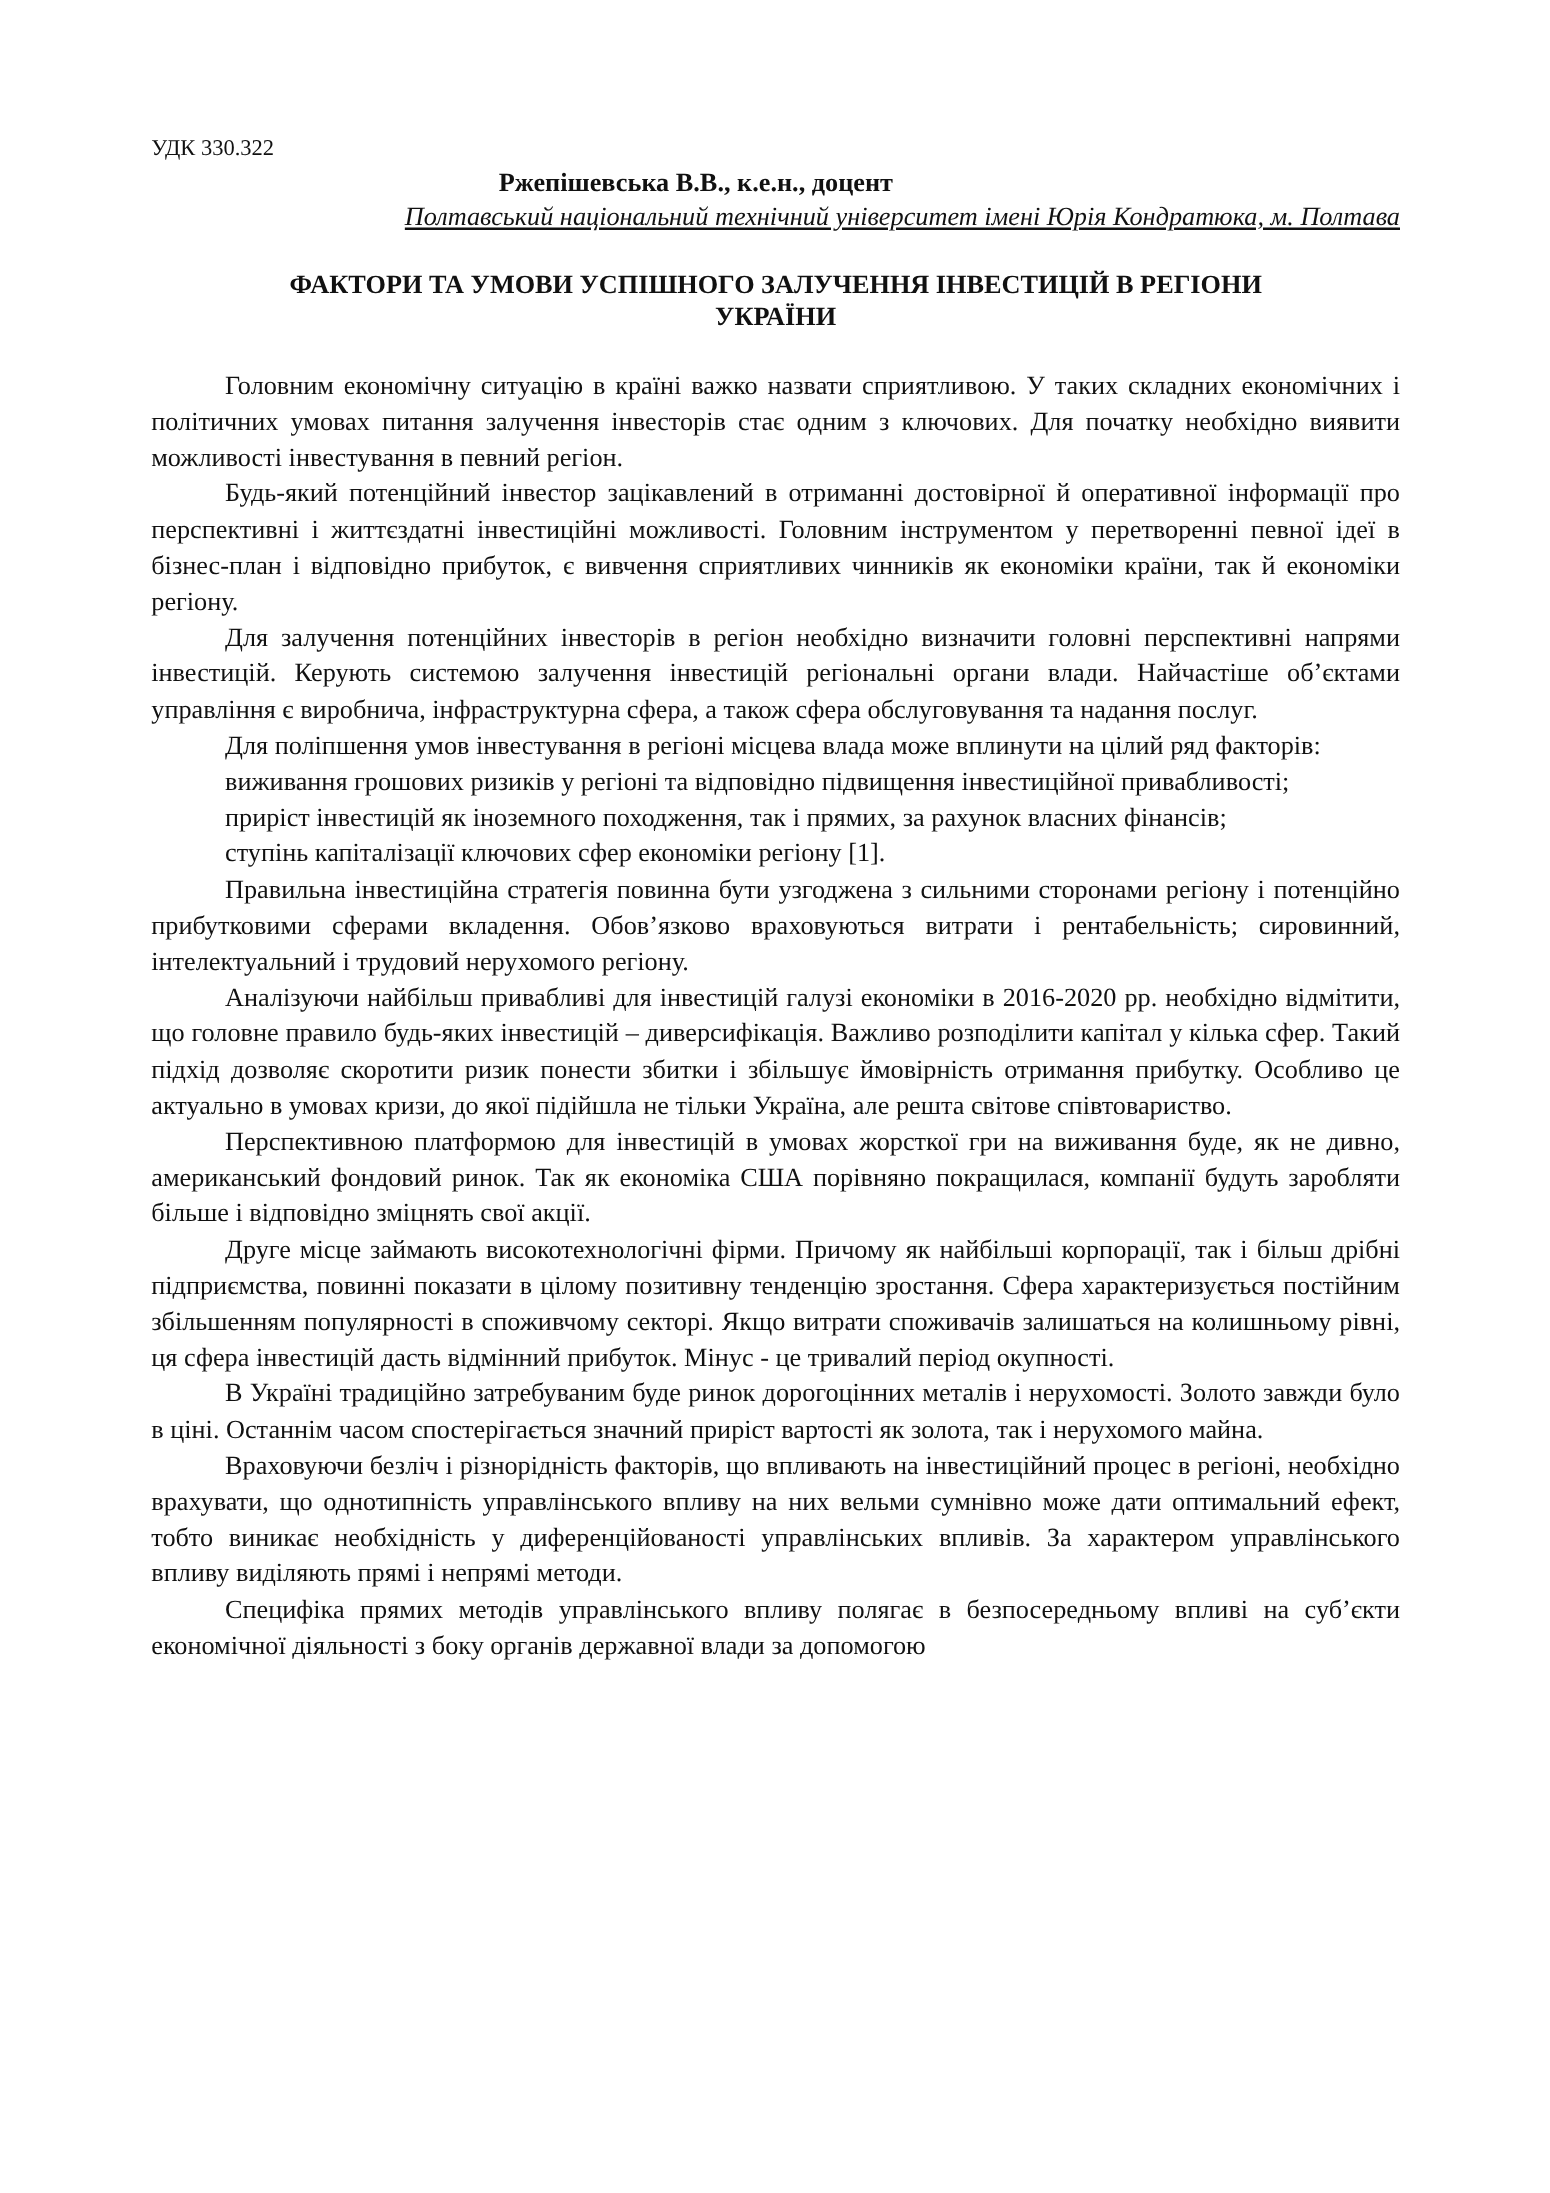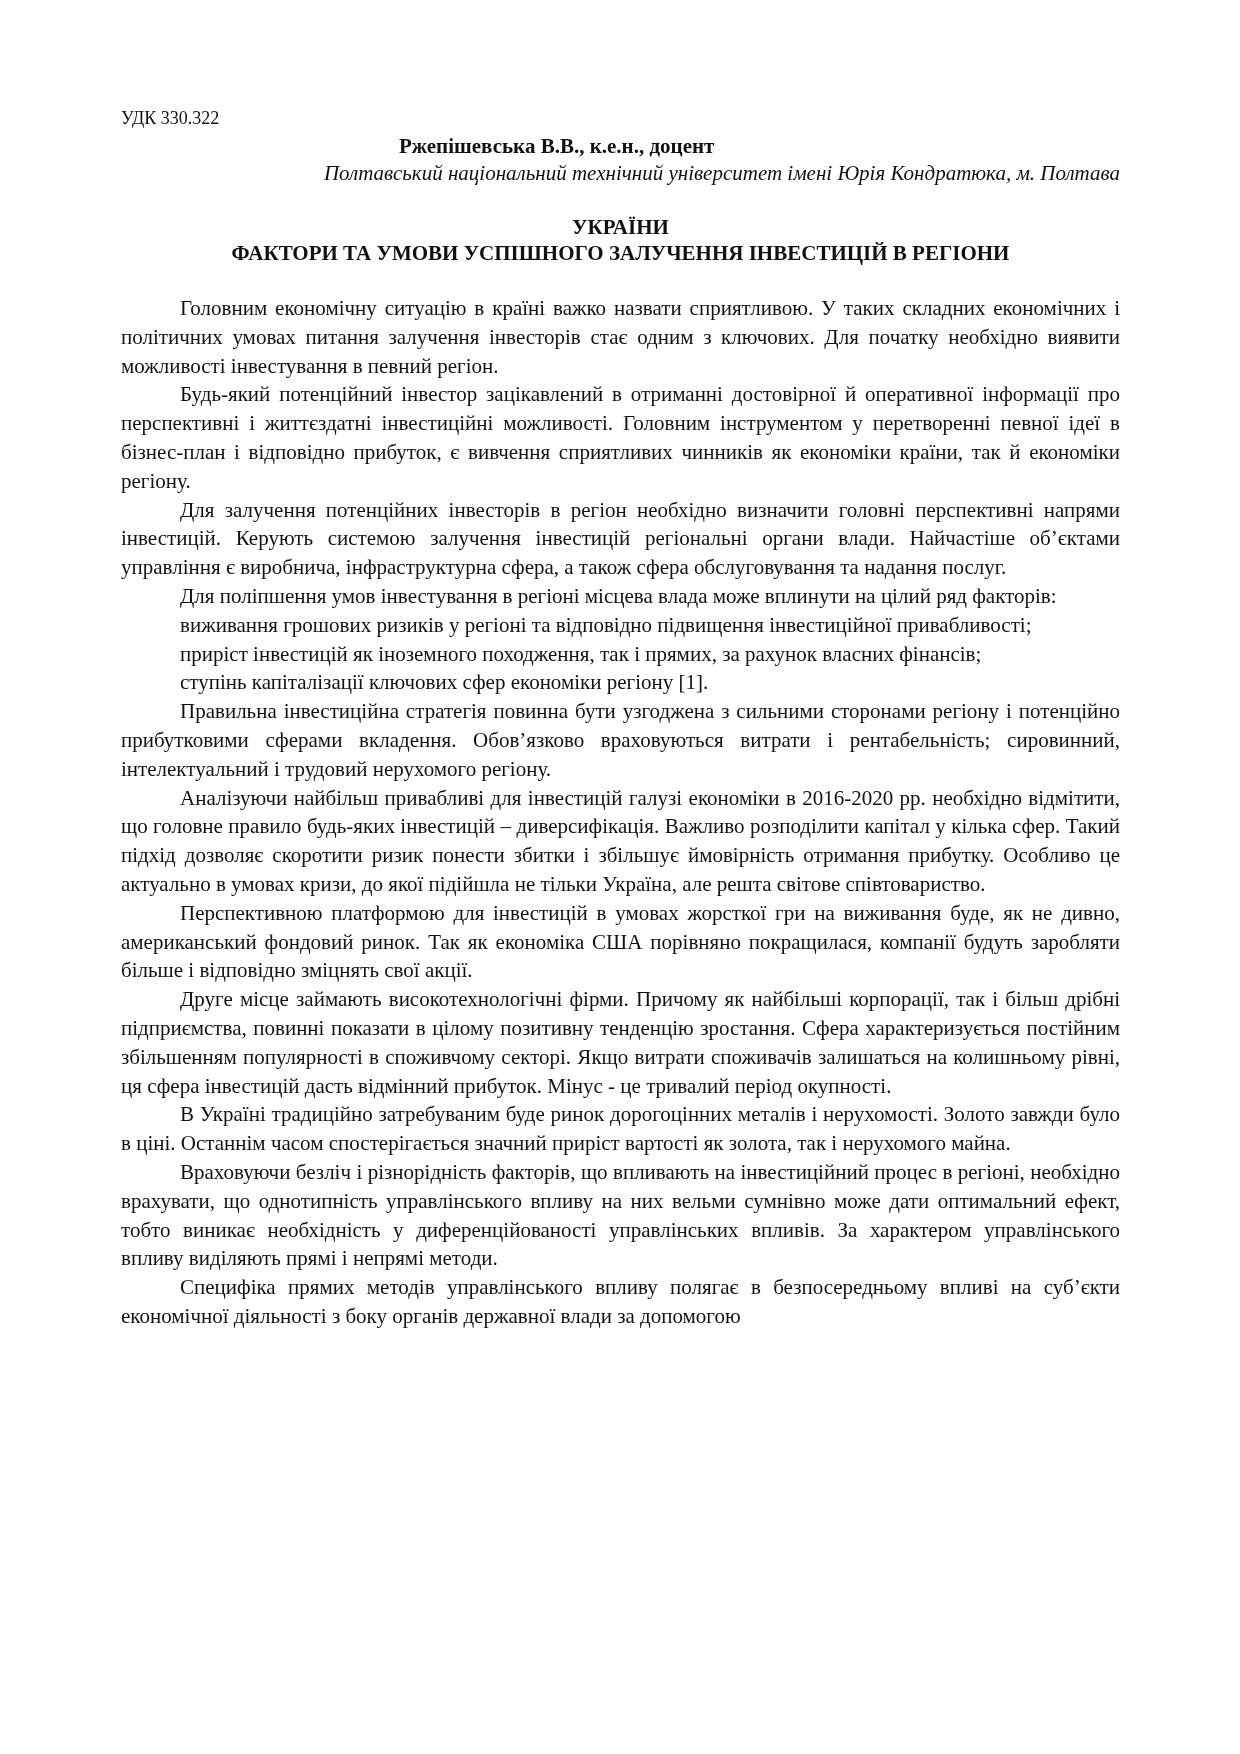--- a/index.html
+++ b/index.html
@@ -32,20 +32,21 @@
       margin: 0 0 0 0;
       padding-left: 278px;
       font-weight: bold;
     }
     .affil {
       font-size: 21px;
       line-height: 26px;
       margin: 0;
       font-style: italic;
       text-align: right;
+      text-decoration: underline;
     }
     .title {
       font-size: 21px;
       font-weight: bold;
       text-align: center;
       line-height: 26px;
       margin: 28px 0 28px 0;
     }
     .body-text p {
       font-size: 21px;
@@ -60,22 +61,22 @@
   </style>
 </head>
 <body>
 
 <div class="page">
   <p class="udk">УДК 330.322</p>
   <p class="author">Ржепішевська В.В., к.е.н., доцент</p>
   <p class="affil">Полтавський національний технічний університет імені Юрія Кондратюка, м. Полтава</p>
 
   <div class="title">
+    <div>ФАКТОРИ ТА УМОВИ УСПІШНОГО ЗАЛУЧЕННЯ ІНВЕСТИЦІЙ В РЕГІОНИ</div>
     <div>УКРАЇНИ</div>
-    <div>ФАКТОРИ ТА УМОВИ УСПІШНОГО ЗАЛУЧЕННЯ ІНВЕСТИЦІЙ В РЕГІОНИ</div>
   </div>
 
   <div class="body-text">
     <p>Головним економічну ситуацію в країні важко назвати сприятливою. У таких складних економічних і політичних умовах питання залучення інвесторів стає одним з ключових. Для початку необхідно виявити можливості інвестування в певний регіон.</p>
     <p>Будь-який потенційний інвестор зацікавлений в отриманні достовірної й оперативної інформації про перспективні і життєздатні інвестиційні можливості. Головним інструментом у перетворенні певної ідеї в бізнес-план і відповідно прибуток, є вивчення сприятливих чинників як економіки країни, так й економіки регіону.</p>
     <p>Для залучення потенційних інвесторів в регіон необхідно визначити головні перспективні напрями інвестицій. Керують системою залучення інвестицій регіональні органи влади. Найчастіше об’єктами управління є виробнича, інфраструктурна сфера, а також сфера обслуговування та надання послуг.</p>
     <p>Для поліпшення умов інвестування в регіоні місцева влада може вплинути на цілий ряд факторів:</p>
     <p class="list">виживання грошових ризиків у регіоні та відповідно підвищення інвестиційної привабливості;</p>
     <p class="list">приріст інвестицій як іноземного походження, так і прямих, за рахунок власних фінансів;</p>
     <p class="list">ступінь капіталізації ключових сфер економіки регіону [1].</p>

